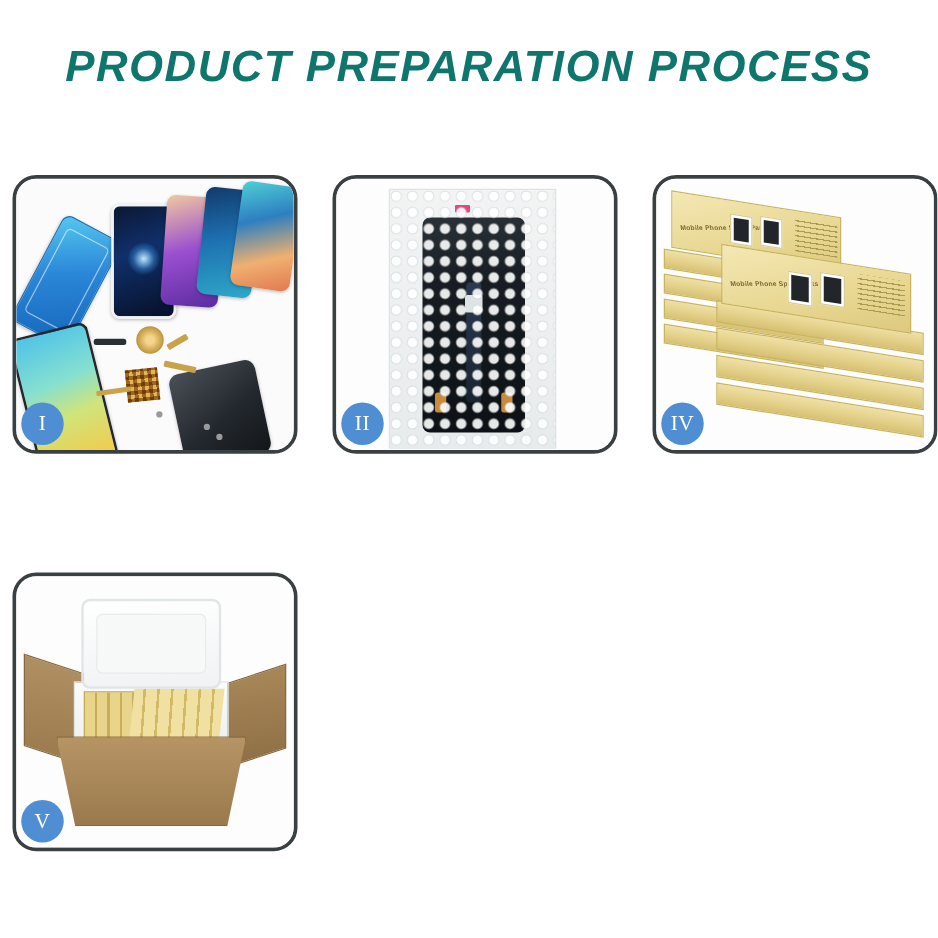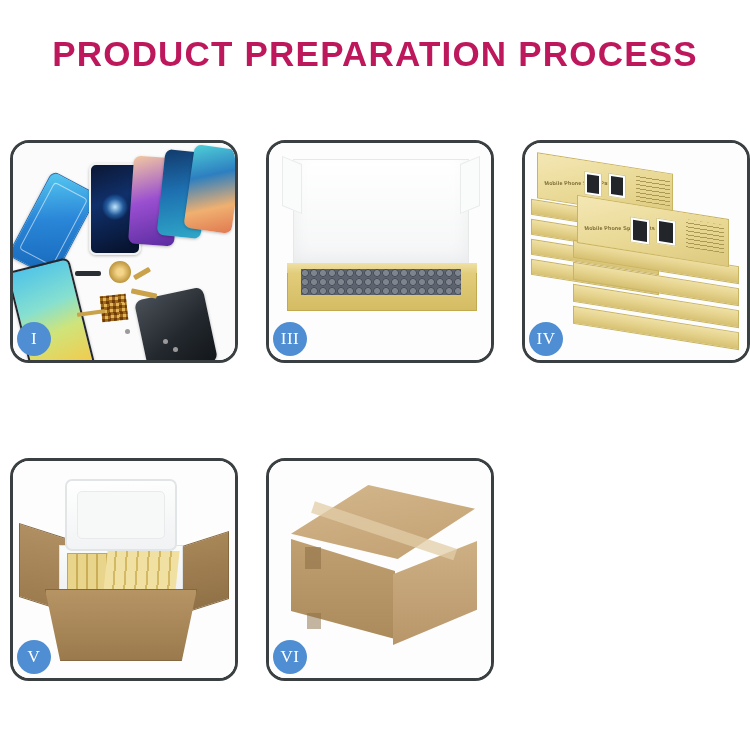--- a/index.html
+++ b/index.html
@@ -12,23 +12,24 @@
     position:relative;
   }
 
   
   .header { width:750px; padding-top:36px; text-align:center; }
   .title {
     font-family:"Liberation Sans", sans-serif;
     font-size:35px;
     font-weight:700;
     letter-spacing:1.2px;
-    color:#be185d;
+    color:#0f766e;
     line-height:1.05;
     white-space:nowrap;
+    font-style:italic;
   }
   .subtitle {
     margin-top:12px;
     font-size:15.5px;
     font-weight:400;
     color:#222222;
     letter-spacing:0.1px;
     white-space:nowrap;
   }
 
@@ -340,30 +341,36 @@
       <div class="part flex1"></div>
       <div class="part flex2"></div>
       <div class="part flex3"></div>
       <div class="screw" style="left:150px;top:196px"></div>
       <div class="screw" style="left:160px;top:204px"></div>
       <div class="screw" style="left:112px;top:186px"></div>
     </div>
     <div class="badge">I</div>
   </div>
 
-
   <div class="panel">
     <div class="stage">
-      <div class="box3-lid"></div>
-      <div class="box3-base"></div>
-      <div class="box3-lip"></div>
-      <div class="box3-inner"></div>
+      <div class="bag">
+        <div class="lcd">
+          <div class="lcd-flex"></div>
+          <div class="lcd-conn"></div>
+          <div class="lcd-tab" style="left:10px;top:140px"></div>
+          <div class="lcd-tab" style="right:10px;top:140px"></div>
+        </div>
+        <div class="pink-tab"></div>
+        <div class="bubbles"></div>
+      </div>
     </div>
-    <div class="badge">III</div>
+    <div class="badge">II</div>
   </div>
+
 
   <div class="panel">
     <div class="stage">
       <div class="stack">
 
         <div class="ybox" style="left:0px;top:52px;width:128px;height:16px;transform:skewY(9deg);"></div>
         <div class="ybox" style="left:0px;top:72px;width:128px;height:16px;transform:skewY(9deg);"></div>
         <div class="ybox" style="left:0px;top:92px;width:128px;height:16px;transform:skewY(9deg);"></div>
         <div class="ybox" style="left:0px;top:112px;width:128px;height:16px;transform:skewY(9deg);"></div>
 
@@ -406,25 +413,14 @@
       <div class="v-flapR"></div>
       <div class="v-foam"></div>
       <div class="v-content"></div>
       <div class="v-content2"></div>
       <div class="v-body"></div>
       <div class="v-lid"></div>
     </div>
     <div class="badge">V</div>
   </div>
 
-  <div class="panel">
-    <div class="stage">
-      <div class="c-top"></div>
-      <div class="c-front"></div>
-      <div class="c-side"></div>
-      <div class="c-tape"></div>
-      <div class="c-tab1"></div>
-      <div class="c-tab2"></div>
-    </div>
-    <div class="badge">VI</div>
-  </div>
 
 </div>
 
 </body></html>

